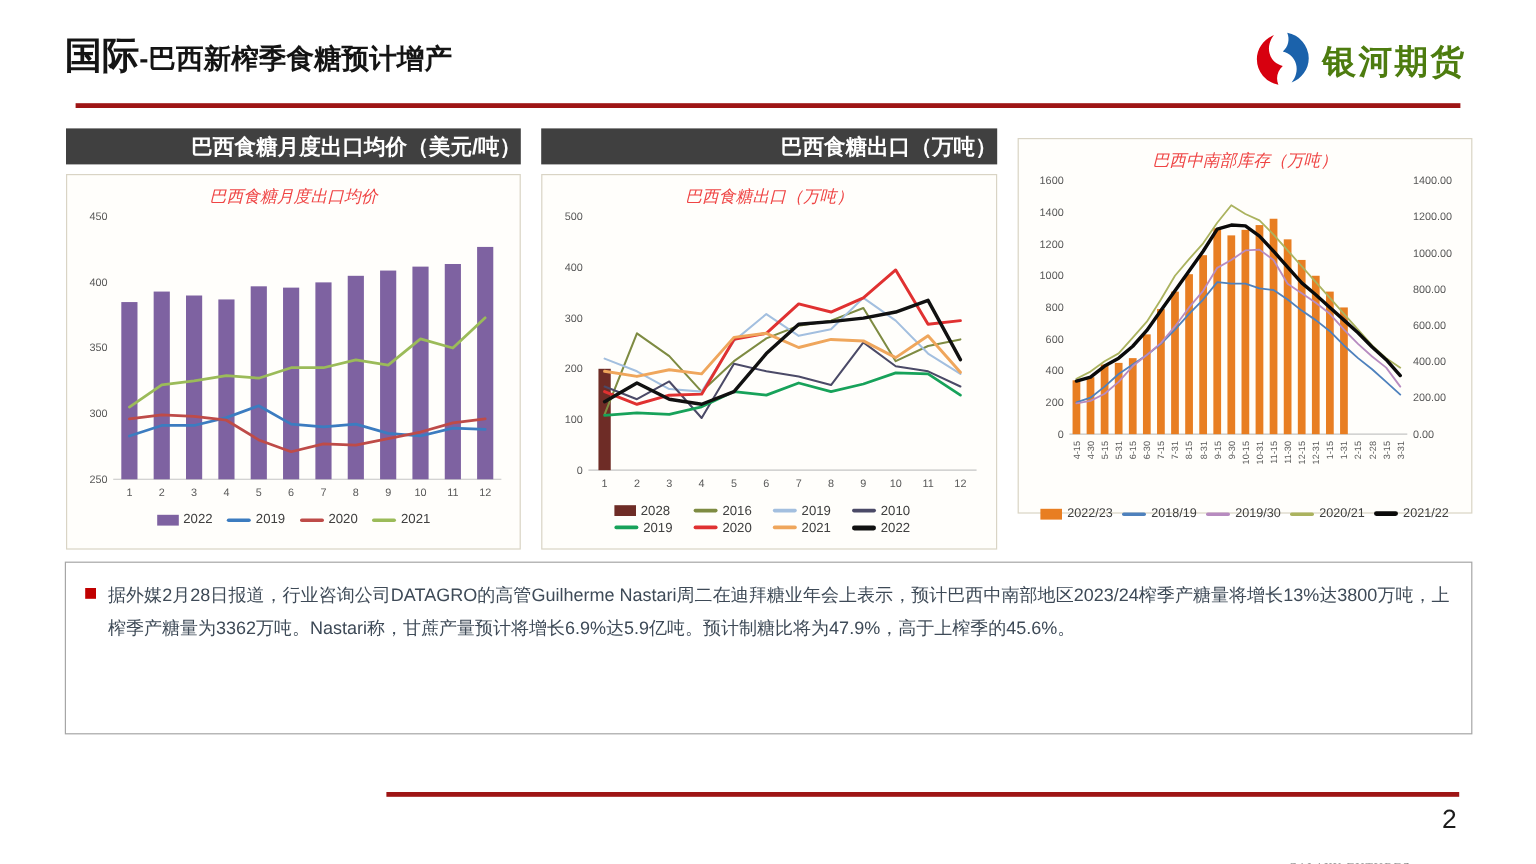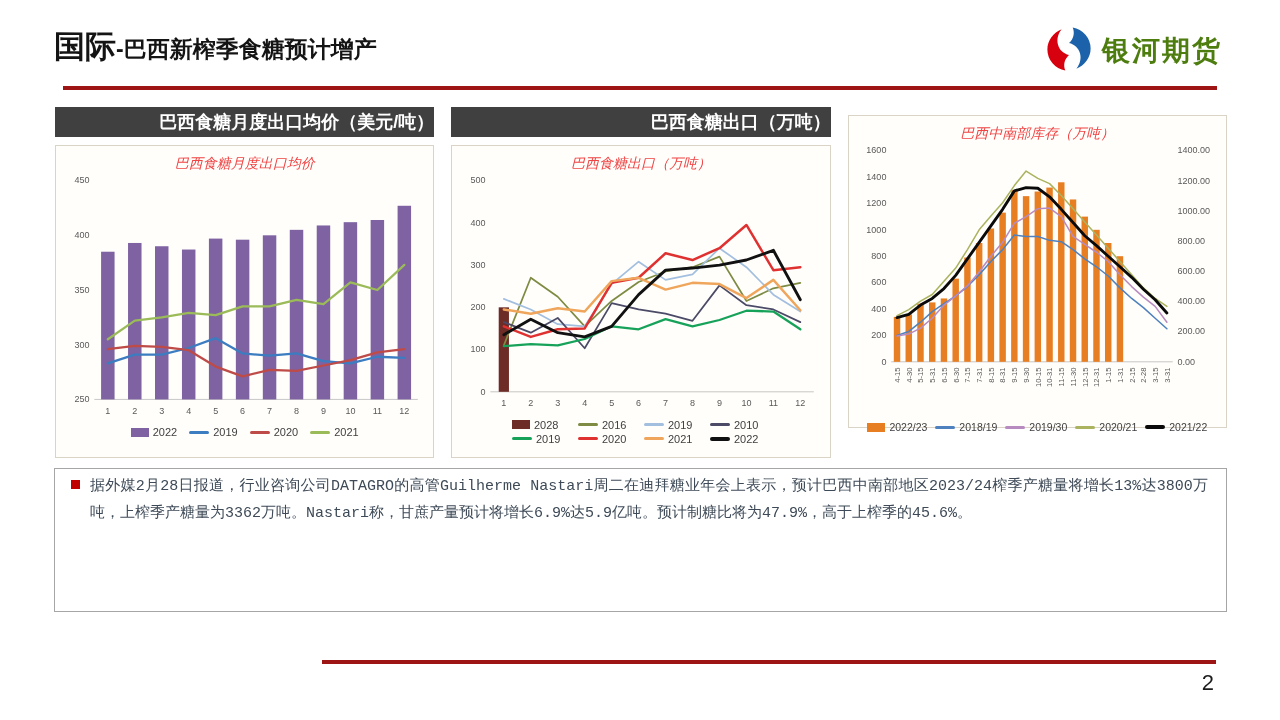--- a/index.html
+++ b/index.html
@@ -35,21 +35,21 @@
   .sw-bar{width:18px;height:9px;}
   .sw-line{width:20px;height:3px;border-radius:2px;}
   .legend-c2{width:300px;}
   .legend-c2 .legend-item{width:60px;margin:0 3px;}
   .legend-c3 .legend-item{margin:0 4px;text-align:right;}
   .legend-c3 .legend-item span{font-size:10.5px;}
 
   
   .bullets-box{position:absolute;left:54px;right:53px;top:468px;height:144px;
                border:1px solid #a6a6a6;background:#ffffff;box-sizing:border-box;
-               padding:4px 18px 10px 16px;font-family:Liberation Mono, monospace;}
+               padding:14px 18px 10px 16px;}
   .bullet{display:flex;gap:10px;margin-bottom:9px;}
   .bullet-marker{flex:0 0 auto;width:9px;height:9px;background:#c00000;margin-top:7px;}
   .bullet-text{font-size:15px;color:#3e4a57;line-height:1.8;text-align:justify;}
 
   
   .footer-rule{position:absolute;left:322px;right:64px;top:660px;height:4px;background:#9e1515;}
   .footer-brand{position:absolute;right:104px;top:719px;font-family:"DejaVu Serif",serif;
                 font-size:9px;letter-spacing:1px;color:#7d7d7d;}
   .page-num{position:absolute;right:66px;top:670px;font-size:22px;color:#1c1c1c;}
 </style>

